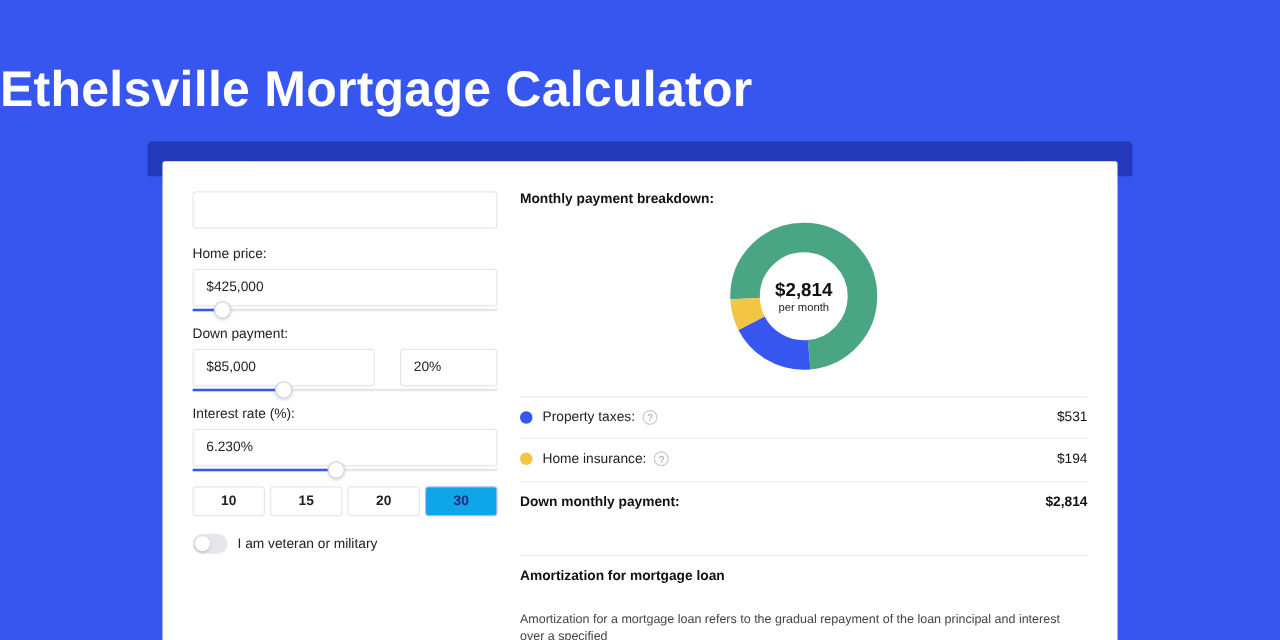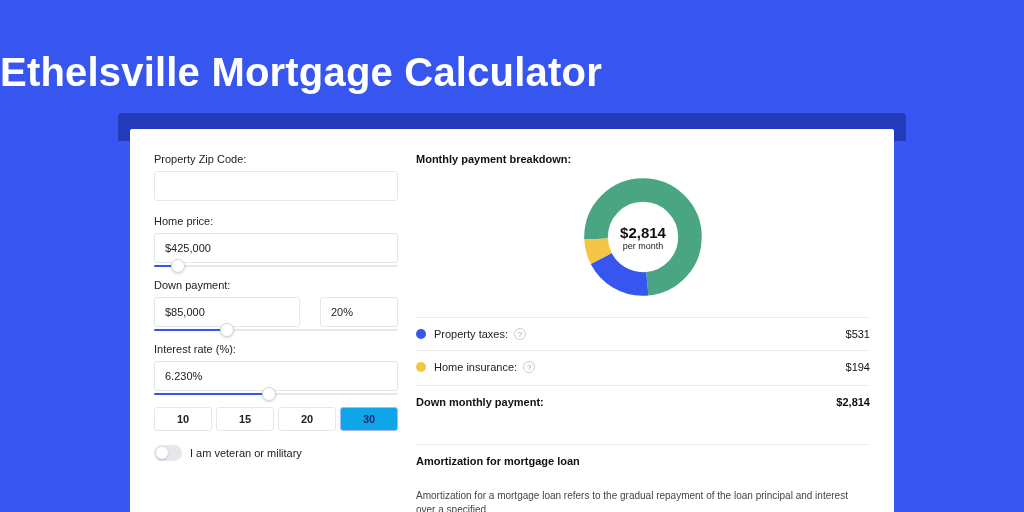--- a/index.html
+++ b/index.html
@@ -155,21 +155,20 @@
   <h1 class="title">Ethelsville Mortgage Calculator</h1>
 </div>
 
 <div class="shadow-bar"></div>
 
 <div class="panel">
 
   <div class="left-col">
 
     <div class="field-block">
-      <label class="field-label">Property Zip Code:</label>
       <input class="text-input" value="" style="">
     </div>
 
     <div class="field-block with-slider">
       <label class="field-label">Home price:</label>
       <input class="text-input" value="$425,000" style="">
       <div class="slider-track">
         <div class="slider-fill" style="width: 10%;"></div>
         <div class="slider-thumb" style="left: calc(10% - 7px);"></div>
       </div>

